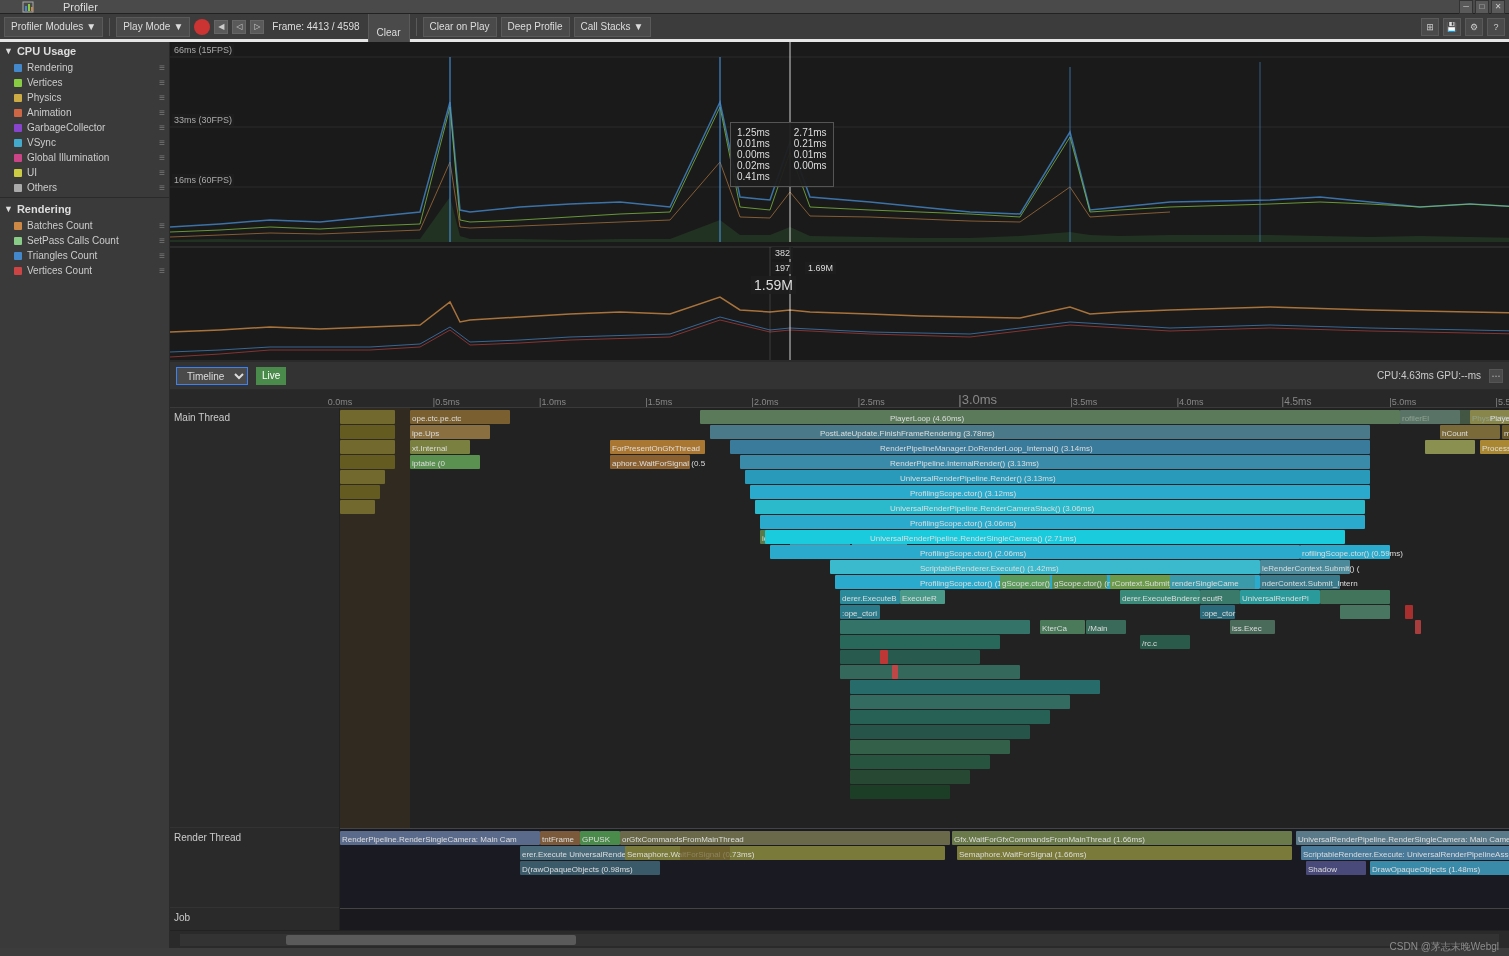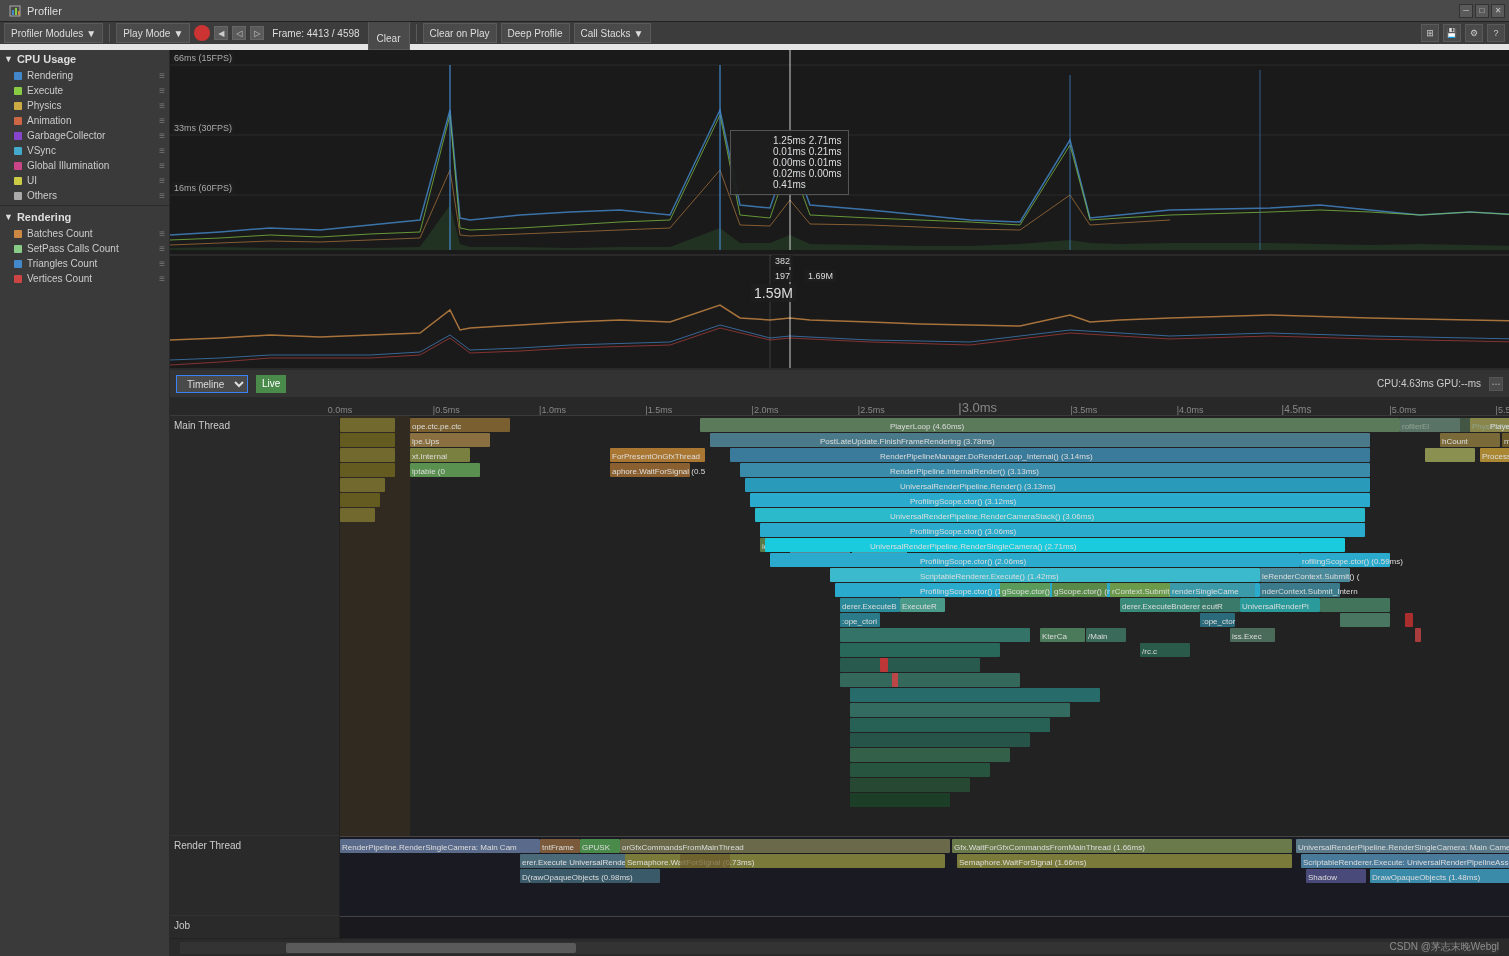--- a/index.html
+++ b/index.html
@@ -8,26 +8,27 @@
       font-family: 'Segoe UI', Arial, sans-serif;
       font-size: 11px;
       color: #ddd;
       width: 1509px;
       height: 956px;
       overflow: hidden;
     }
     
     .title-bar {
       background: #4a4a4a;
-      height: 22px;
-      display: flex;
-      align-items: center;
-      padding: 0 9px;
+      height: 14px;
+      display: flex;
+      align-items: center;
+      padding: 0 22px;
       border-bottom: 1px solid #222;
       position: relative;
+      gap: 23px;
     }
     .title-bar-icon {
       width: 14px;
       height: 14px;
       margin-right: 4px;
       display: inline-flex;
       align-items: center;
     }
     .title-bar-title {
       font-size: 11px;
@@ -52,21 +53,21 @@
       cursor: pointer;
     }
     
     .toolbar {
       background: #3c3c3c;
       height: 28px;
       display: flex;
       align-items: center;
       padding: 0 4px;
       gap: 4px;
-      border-bottom: 6px solid #e5e5e5;
+      border-bottom: 3px solid #e5e5e5;
     }
     .toolbar-btn {
       background: #4a4a4a;
       border: 1px solid #5a5a5a;
       color: #ddd;
       padding: 2px 6px;
       font-size: 10px;
       cursor: pointer;
       height: 20px;
       display: flex;
@@ -215,22 +216,21 @@
       background: rgba(30,30,30,0.95);
       border: 1px solid #555;
       padding: 4px 6px;
       font-size: 10px;
       color: #ddd;
       z-index: 10;
       pointer-events: none;
     }
     .tooltip-row {
       display: flex;
-      gap: 3px;
-      margin-left: 36px;
+      gap: 24px;
     }
     .tooltip-col {
       display: flex;
       flex-direction: column;
     }
     
     .timeline-area {
       flex: 1;
       background: #1e1e1e;
       overflow: hidden;
@@ -409,21 +409,21 @@
       <span class="arrow">▼</span>
       <span>CPU Usage</span>
     </div>
     <div class="sidebar-item">
       <div class="color-dot" style="background:#4488cc;"></div>
       <span class="item-label">Rendering</span>
       <span class="menu-icon">≡</span>
     </div>
     <div class="sidebar-item">
       <div class="color-dot" style="background:#88cc44;"></div>
-      <span class="item-label">Execute</span>
+      <span class="item-label">Vertices</span>
       <span class="menu-icon">≡</span>
     </div>
     <div class="sidebar-item">
       <div class="color-dot" style="background:#ccaa44;"></div>
       <span class="item-label">Physics</span>
       <span class="menu-icon">≡</span>
     </div>
     <div class="sidebar-item">
       <div class="color-dot" style="background:#cc6644;"></div>
       <span class="item-label">Animation</span>

